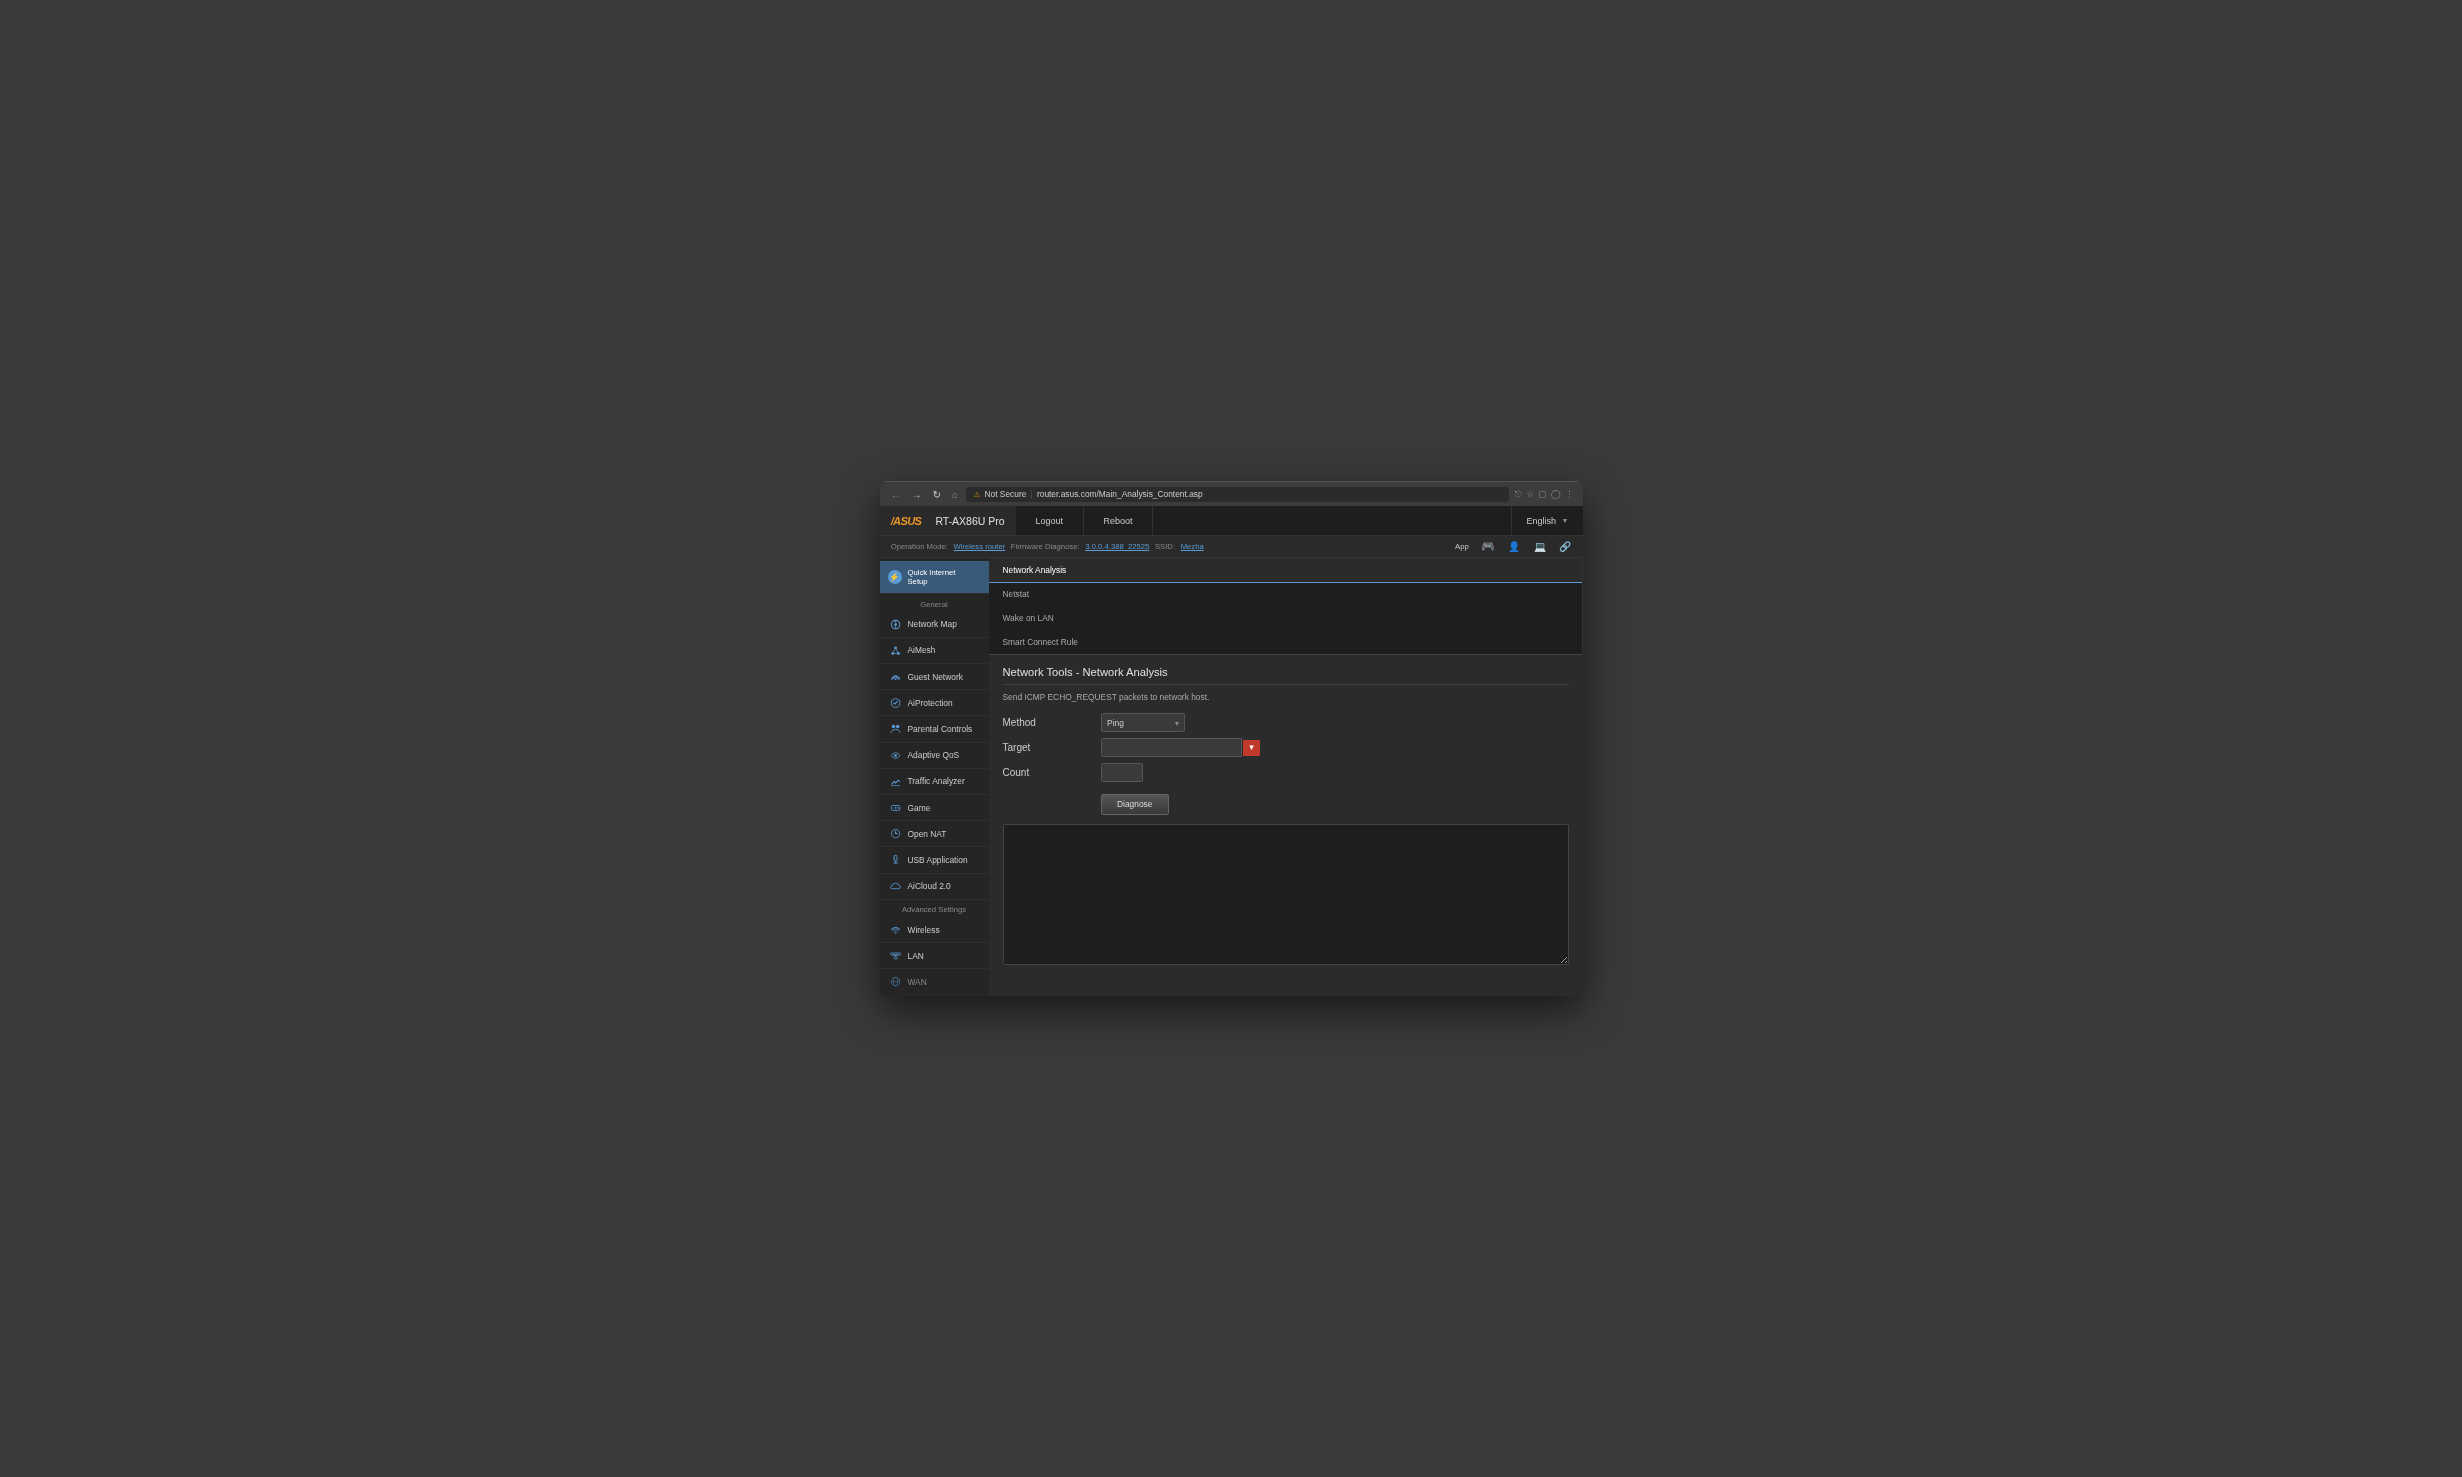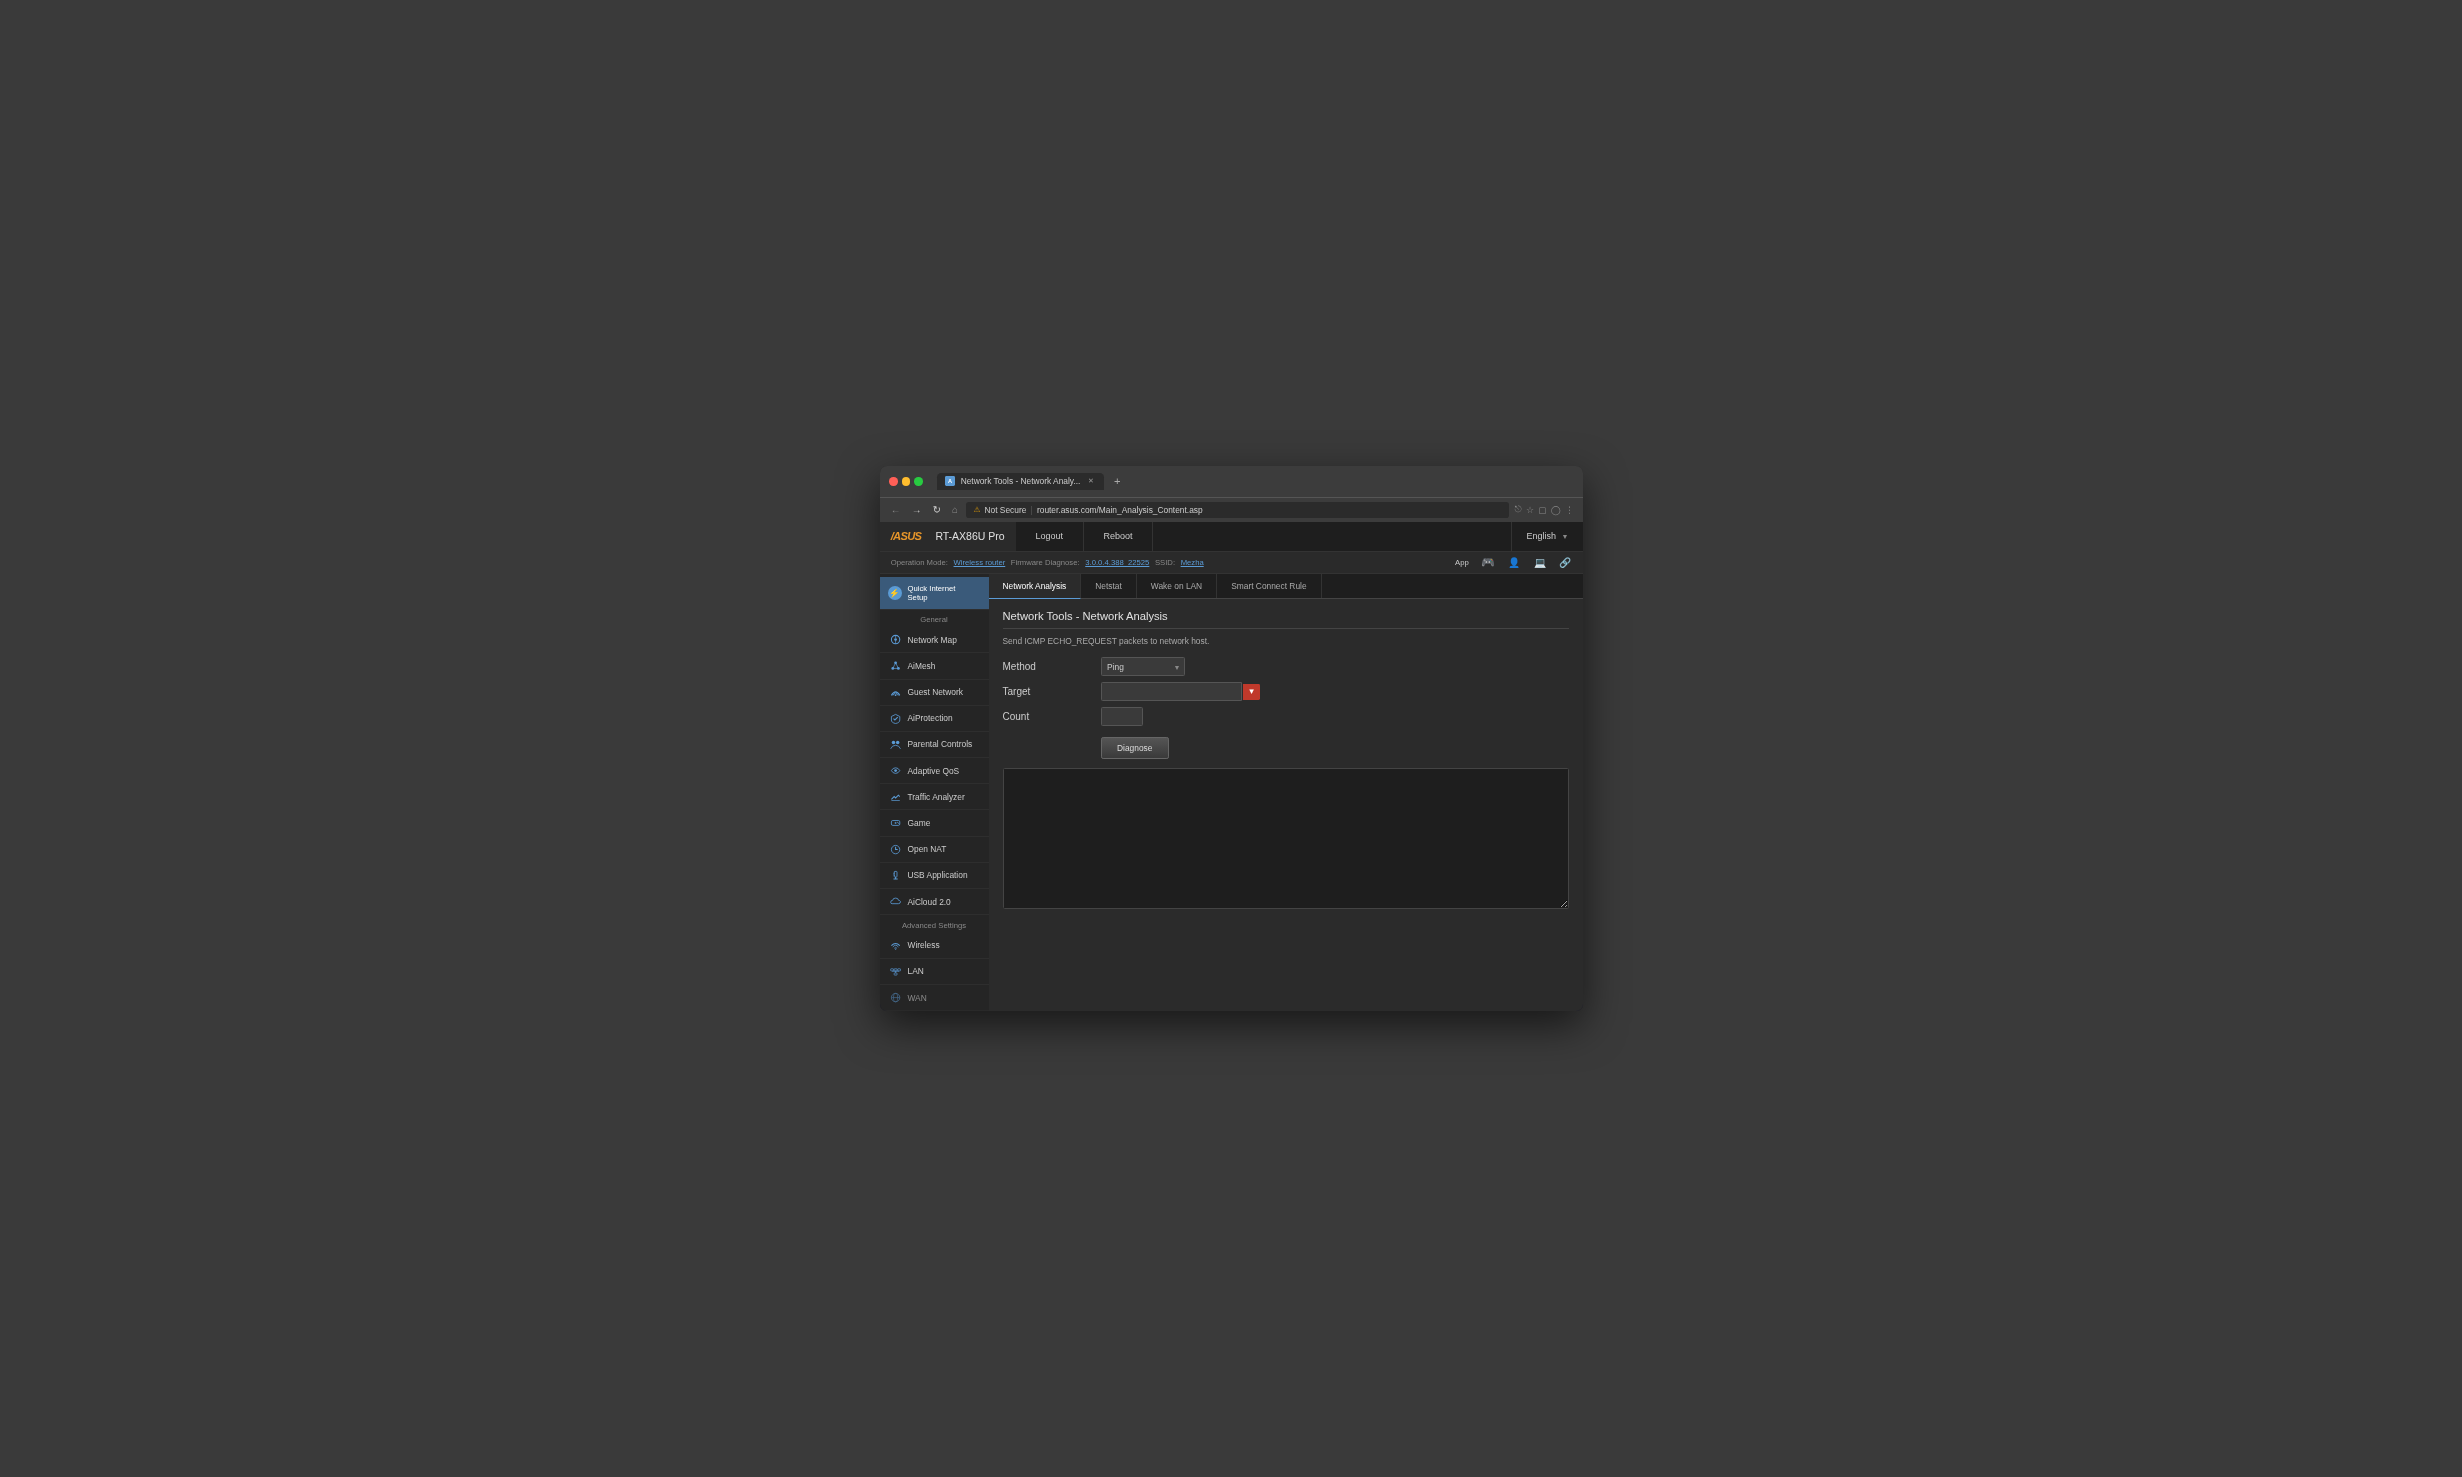--- a/index.html
+++ b/index.html
@@ -222,20 +222,21 @@
       background: #2b2b2b;
       display: flex;
       flex-direction: column;
     }
 
     
     .content-tabs {
       display: flex;
       background: #1e1e1e;
       border-bottom: 1.4px solid #444;
+      flex-direction: column;
     }
     .content-tab {
       padding: 7px 14px;
       color: #aaa;
       cursor: pointer;
       font-size: 8.4px;
       border-right: 0.7px solid #333;
     }
     .content-tab.active {
       background: #2b2b2b;
@@ -373,33 +374,20 @@
       border-radius: 50%;
       display: flex; align-items: center; justify-content: center;
       color: white; font-size: 8.4px;
     }
   </style>
 </head>
 <body>
 
 <div class="browser-window">
 
-  <div class="browser-titlebar">
-    <div class="traffic-lights">
-      <div class="tl tl-red"></div>
-      <div class="tl tl-yellow"></div>
-      <div class="tl tl-green"></div>
-    </div>
-    <div class="browser-tab">
-      <div class="tab-favicon">A</div>
-      <span>Network Tools - Network Analy...</span>
-      <div class="tab-close">✕</div>
-    </div>
-    <div class="new-tab-btn">+</div>
-  </div>
 
   <div class="browser-toolbar">
     <span class="nav-btn">←</span>
     <span class="nav-btn active">→</span>
     <span class="nav-btn active">↻</span>
     <span class="nav-btn">⌂</span>
     <div class="address-bar">
       <span class="security-icon">⚠</span>
       <span>Not Secure</span>
       <span style="color:#555">|</span>

